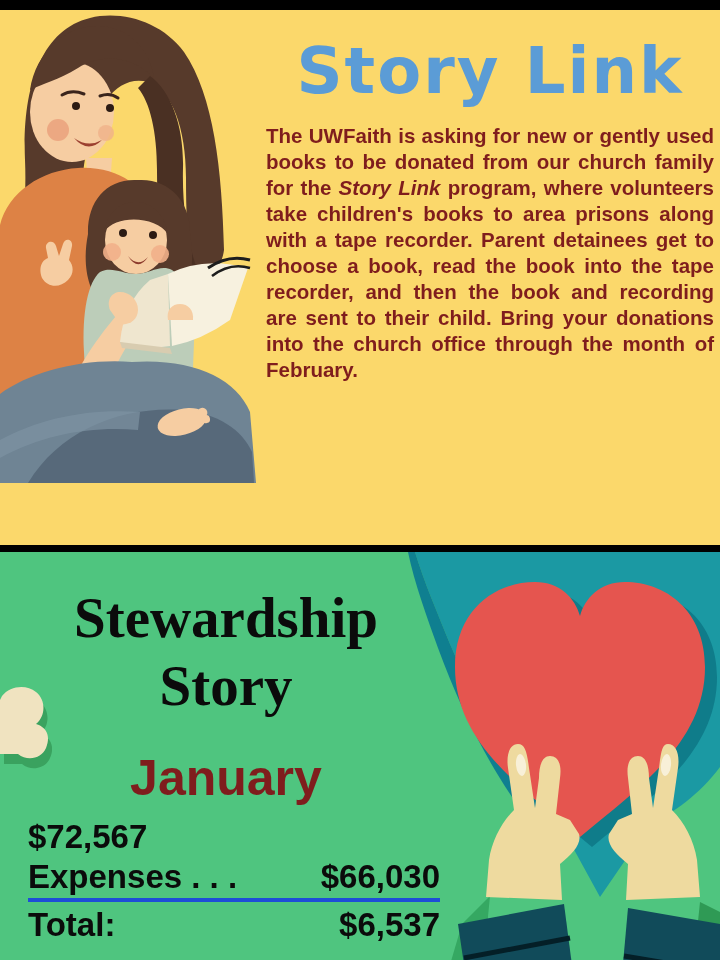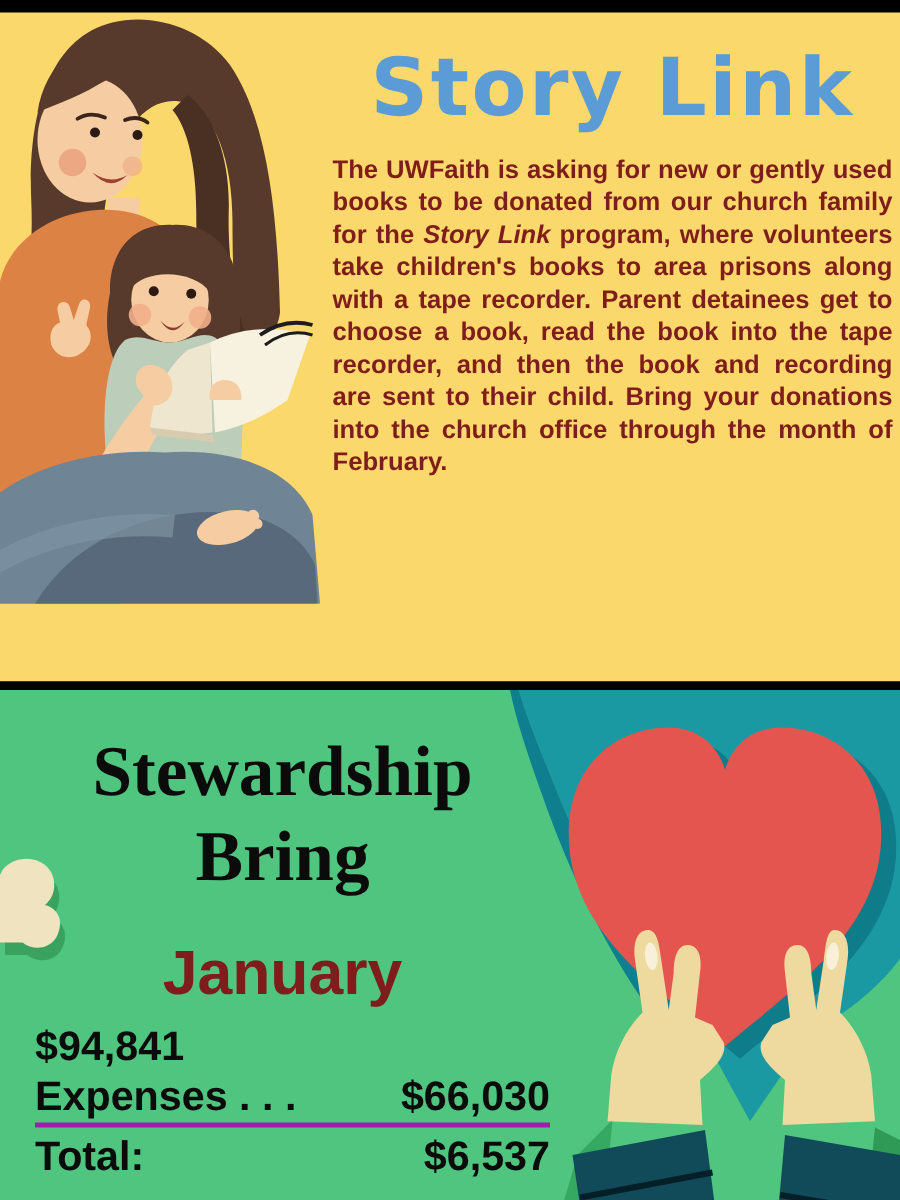--- a/index.html
+++ b/index.html
@@ -38,21 +38,21 @@
   }
   .month-title {
     font-size:50px; font-weight:bold; color:#7f1d1d; text-align:center;
     margin-top:28px;
   }
   .fin-table { margin:10px 14px 0 28px; width:412px; }
   .fin-row {
     display:flex; justify-content:space-between; align-items:baseline;
     font-size:33px; font-weight:bold; color:#0b0b0b; line-height:40px;
   }
-  .fin-row.underlined { border-bottom:4px solid #a21caf; padding-bottom:1px; margin-bottom:3px; }
+  .fin-row.underlined { border-bottom:4px solid #1d4ed8; padding-bottom:1px; margin-bottom:3px; }
 </style>
 </head>
 <body>
 
 <div class="page">
   <div class="top-bar"></div>
 
   <section class="story-section">
 
     <svg class="story-illustration" viewBox="0 0 258 473" aria-hidden="true">
@@ -152,27 +152,27 @@
     </svg>
 
     <svg class="blob-decoration" viewBox="0 0 52 96" aria-hidden="true">
       <path d="M18,84 C28,92 42,88 46,78 C52,64 44,56 36,54 C46,46 46,30 36,22 C26,14 10,16 2,26 L0,30 L0,84 Z" fill="#3aa25f" transform="translate(4,6)"></path>
       <path d="M18,80 C28,88 42,84 46,74 C52,60 44,52 36,50 C46,42 46,26 36,18 C26,10 10,12 2,22 L0,26 L0,80 Z" fill="#f0e3c0"></path>
     </svg>
 
     <div class="stewardship-content">
       <div class="stewardship-title">
         <div>Stewardship</div>
-        <div>Bring</div>
+        <div>Story</div>
       </div>
       <div class="month-title">January</div>
 
       <div class="fin-table">
         <div class="fin-row">
-          <span>$94,841</span>
+          <span>$72,567</span>
         </div>
         <div class="fin-row underlined">
           <span><span>Expenses</span><span> . . .</span></span>
           <span>$66,030</span>
         </div>
         <div class="fin-row">
           <span>Total:</span>
           <span>$6,537</span>
         </div>
       </div>

